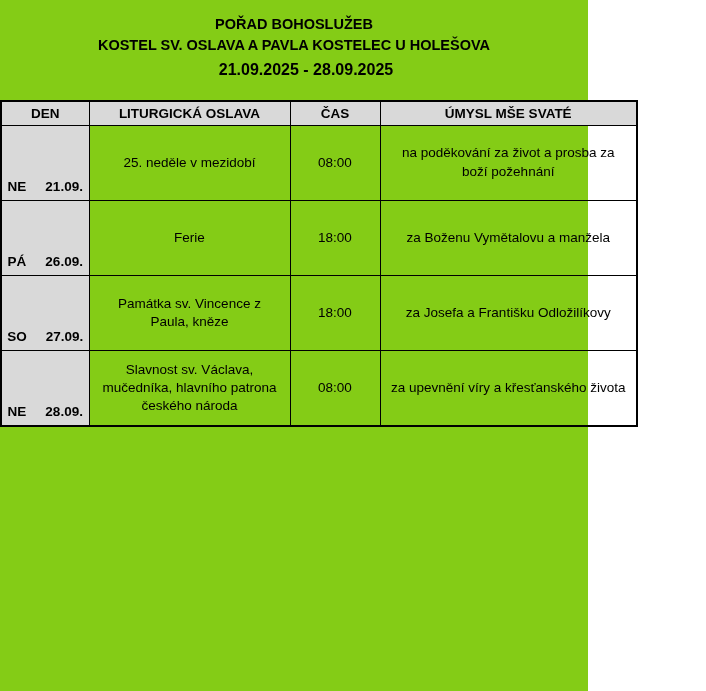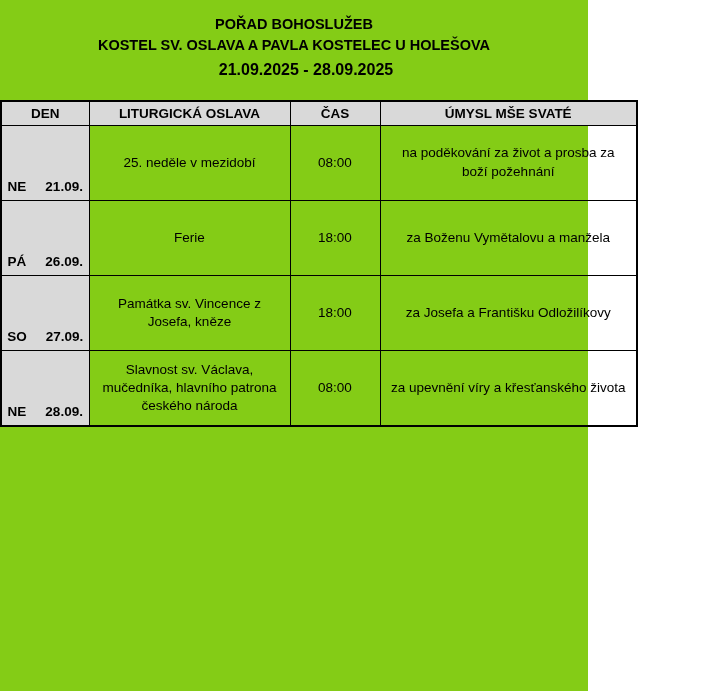--- a/index.html
+++ b/index.html
@@ -128,21 +128,21 @@
         <td>18:00</td>
         <td>za Boženu Vymětalovu a manžela</td>
       </tr>
       <tr>
         <td class="day-cell">
           <span class="day-inner">
             <span>SO</span>
             <span>27.09.</span>
           </span>
         </td>
-        <td>Památka sv. Vincence z Josefa, kněze</td>
+        <td>Památka sv. Vincence z Paula, kněze</td>
         <td>18:00</td>
         <td>za Josefa a Františku Odložilíkovy</td>
       </tr>
       <tr>
         <td class="day-cell">
           <span class="day-inner">
             <span>NE</span>
             <span>28.09.</span>
           </span>
         </td>

